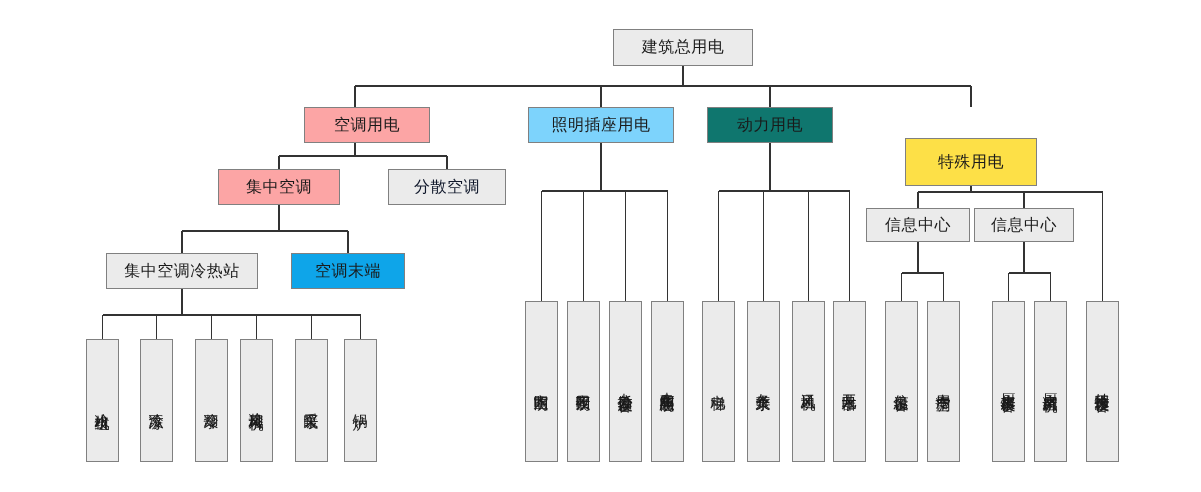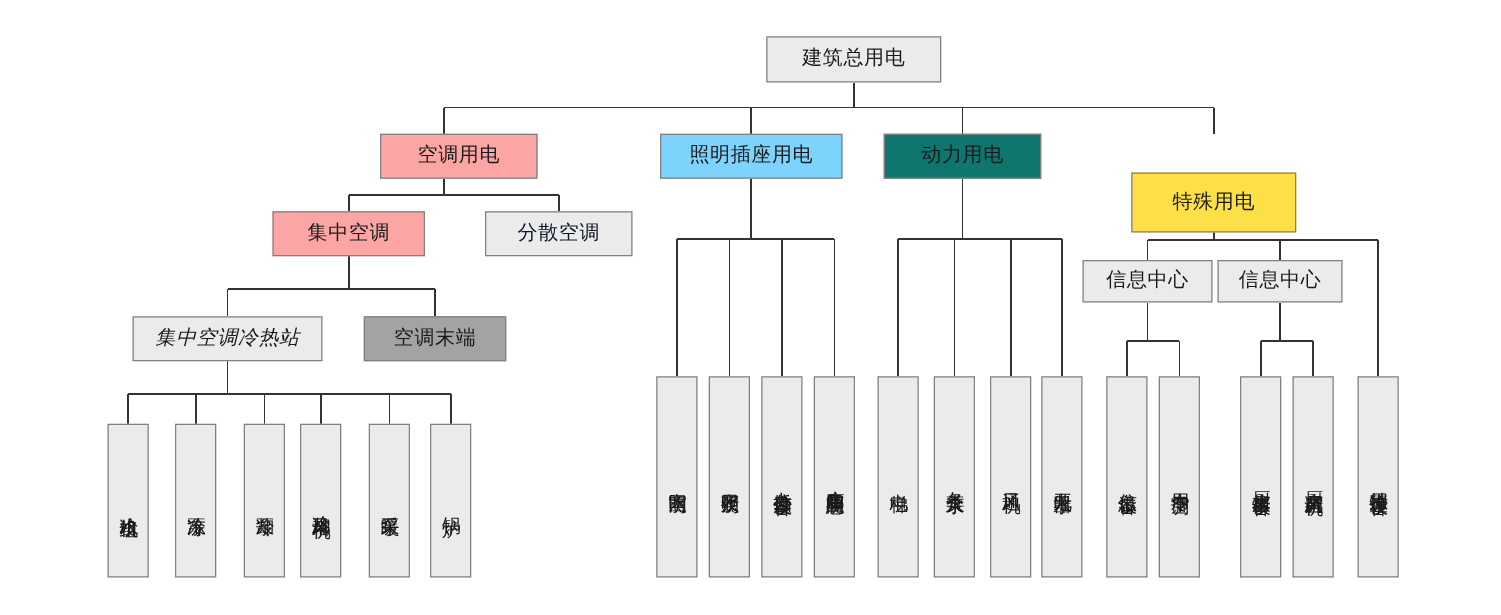--- a/index.html
+++ b/index.html
@@ -85,22 +85,22 @@
   <div id="node-layer">
       <div class="node h" style="left: 613px; top: 29px; width: 140px; height: 37px; background: rgb(235, 235, 235); border-color: rgb(128, 128, 128); color: rgb(26, 26, 26);">建筑总用电</div>
       <div class="node h" style="left: 304px; top: 107px; width: 126px; height: 36px; background: #fca5a5; border-color: rgb(128, 128, 128); color: rgb(26, 26, 26);">空调用电</div>
       <div class="node h" style="left: 528px; top: 107px; width: 146px; height: 36px; background: #7dd3fc; border-color: rgb(128, 128, 128); color: rgb(26, 26, 26);">照明插座用电</div>
       <div class="node h" style="left: 707px; top: 107px; width: 126px; height: 36px; background: #0f766e; border-color: rgb(128, 128, 128); color: rgb(26, 26, 26);">动力用电</div>
       <div class="node h" style="left: 905px; top: 107px; width: 132px; height: 48px; background: #fde047; border-color: rgb(128, 128, 128); color: rgb(26, 26, 26); margin-top: 31px;">特殊用电</div>
       <div class="node h" style="left: 218px; top: 169px; width: 122px; height: 36px; background: #fca5a5; border-color: rgb(128, 128, 128); color: rgb(26, 26, 26);">集中空调</div>
       <div class="node h" style="left: 388px; top: 169px; width: 118px; height: 36px; background: rgb(235, 235, 235); border-color: rgb(128, 128, 128); color: #0f172a;">分散空调</div>
       <div class="node h" style="left: 866px; top: 208px; width: 104px; height: 34px; background: rgb(235, 235, 235); border-color: rgb(128, 128, 128); color: rgb(26, 26, 26);">信息中心</div>
       <div class="node h" style="left: 974px; top: 208px; width: 100px; height: 34px; background: rgb(235, 235, 235); border-color: rgb(128, 128, 128); color: rgb(26, 26, 26);">信息中心</div>
-      <div class="node h" style="left: 106px; top: 253px; width: 152px; height: 36px; background: rgb(235, 235, 235); border-color: rgb(128, 128, 128); color: rgb(26, 26, 26); font-style: italic;">集中空调冷热站</div>
-      <div class="node h" style="left: 291px; top: 253px; width: 114px; height: 36px; background: #a3a3a3; border-color: rgb(128, 128, 128); color: rgb(26, 26, 26);">空调末端</div>
+      <div class="node h" style="left: 106px; top: 253px; width: 152px; height: 36px; background: rgb(235, 235, 235); border-color: rgb(128, 128, 128); color: rgb(26, 26, 26);">集中空调冷热站</div>
+      <div class="node h" style="left: 291px; top: 253px; width: 114px; height: 36px; background: #0ea5e9; border-color: rgb(128, 128, 128); color: rgb(26, 26, 26);">空调末端</div>
       <div class="node v" style="left: 86px; top: 339px; width: 33px; height: 123px; background: rgb(235, 235, 235); border-color: rgb(128, 128, 128); color: rgb(26, 26, 26);">冷水机组</div>
       <div class="node v" style="left: 140px; top: 339px; width: 33px; height: 123px; background: rgb(235, 235, 235); border-color: rgb(128, 128, 128); color: rgb(26, 26, 26);">冷冻泵</div>
       <div class="node v" style="left: 195px; top: 339px; width: 33px; height: 123px; background: rgb(235, 235, 235); border-color: rgb(128, 128, 128); color: rgb(26, 26, 26);">冷却泵</div>
       <div class="node v" style="left: 240px; top: 339px; width: 33px; height: 123px; background: rgb(235, 235, 235); border-color: rgb(128, 128, 128); color: rgb(26, 26, 26);">冷却塔风机</div>
       <div class="node v" style="left: 295px; top: 339px; width: 33px; height: 123px; background: rgb(235, 235, 235); border-color: rgb(128, 128, 128); color: rgb(26, 26, 26);">采暖泵</div>
       <div class="node v" style="left: 344px; top: 339px; width: 33px; height: 123px; background: rgb(235, 235, 235); border-color: rgb(128, 128, 128); color: rgb(26, 26, 26);">锅炉</div>
       <div class="node v" style="left: 525px; top: 301px; width: 33px; height: 161px; background: rgb(235, 235, 235); border-color: rgb(128, 128, 128); color: rgb(26, 26, 26);">室内照明</div>
       <div class="node v" style="left: 567px; top: 301px; width: 33px; height: 161px; background: rgb(235, 235, 235); border-color: rgb(128, 128, 128); color: rgb(26, 26, 26);">夜景照明</div>
       <div class="node v" style="left: 609px; top: 301px; width: 33px; height: 161px; background: rgb(235, 235, 235); border-color: rgb(128, 128, 128); color: rgb(26, 26, 26);">办公插座设备</div>
       <div class="node v" style="left: 651px; top: 301px; width: 33px; height: 161px; background: rgb(235, 235, 235); border-color: rgb(128, 128, 128); color: rgb(26, 26, 26);">走廊和应急照明</div>

